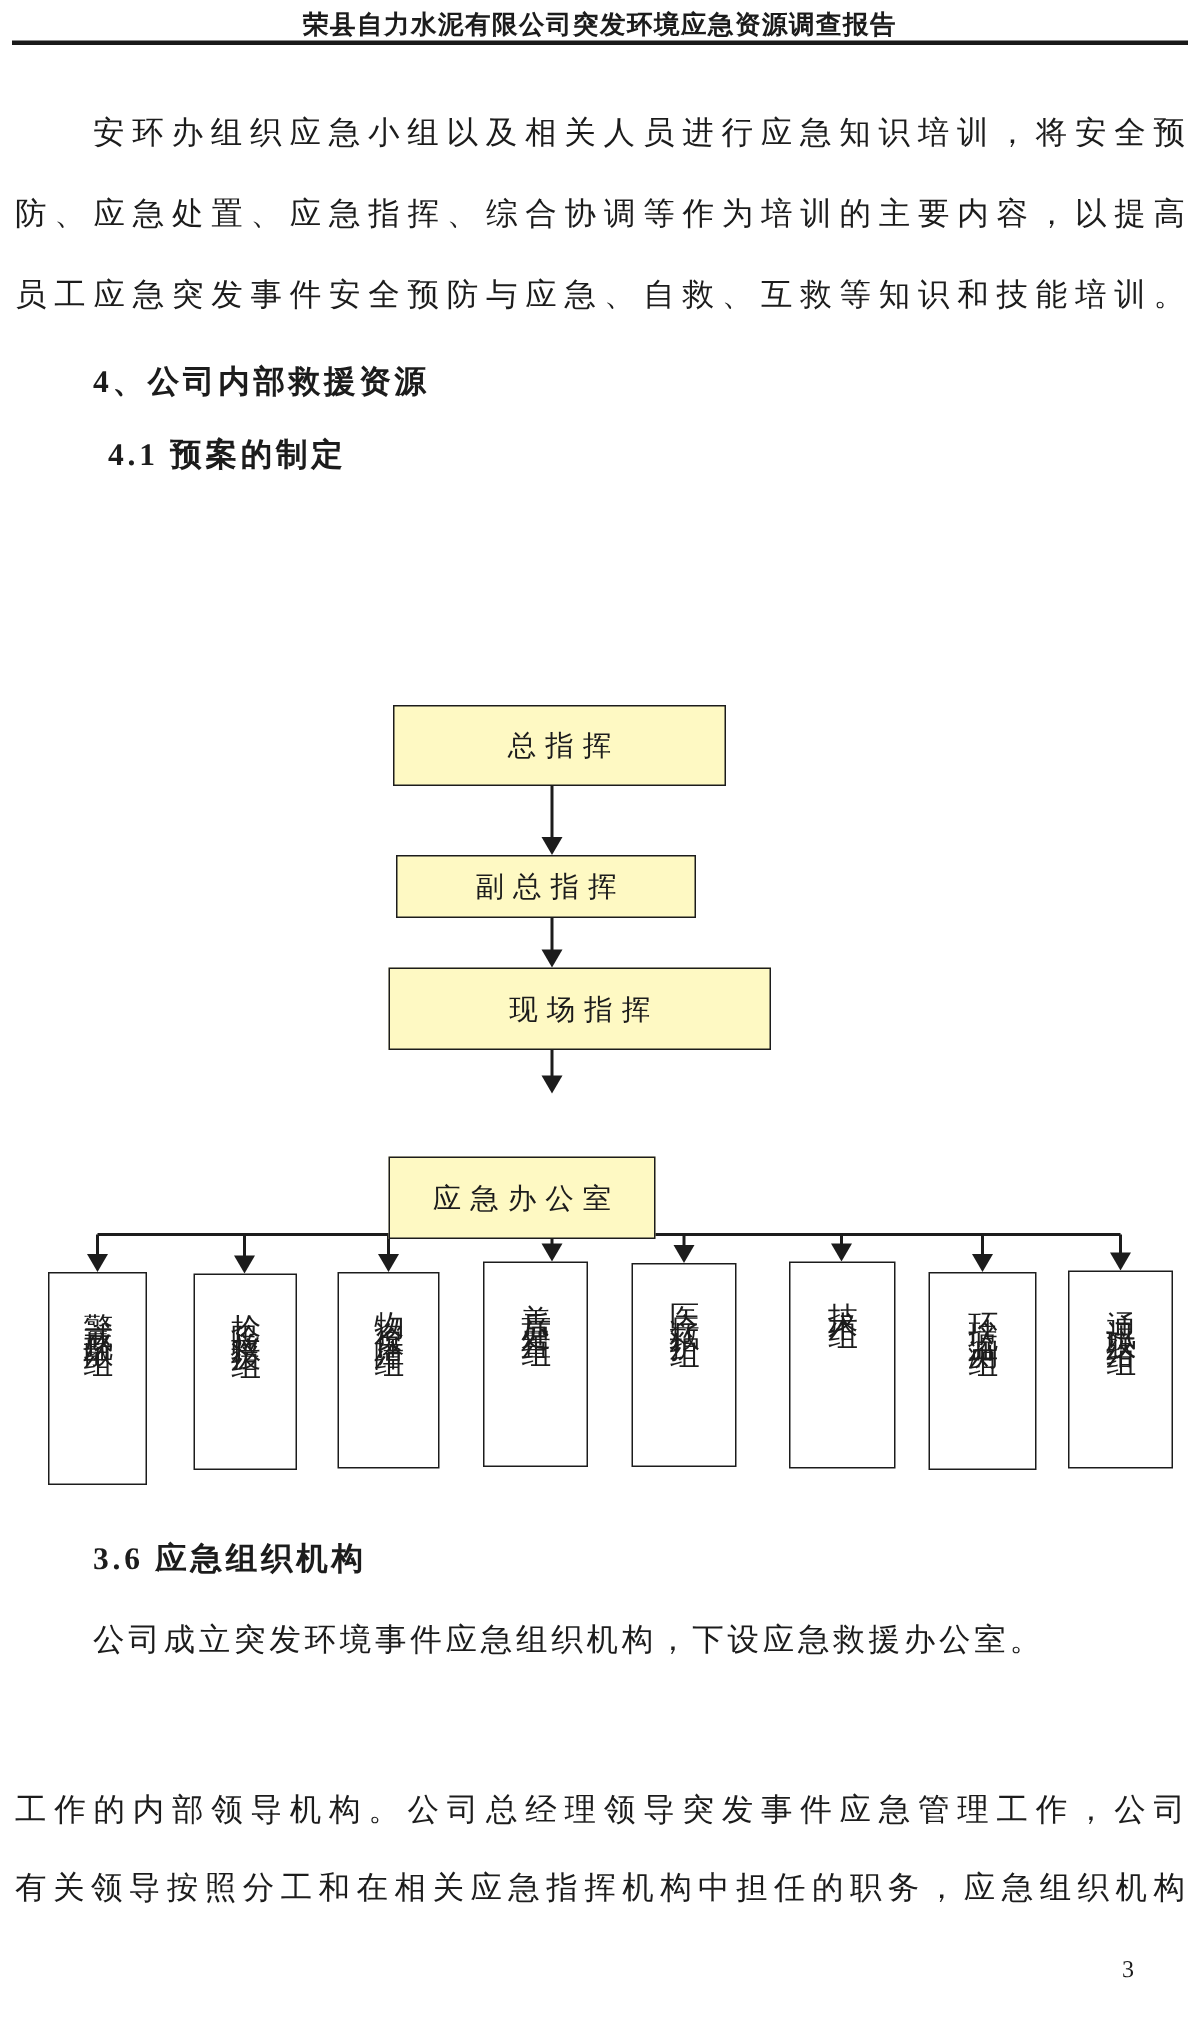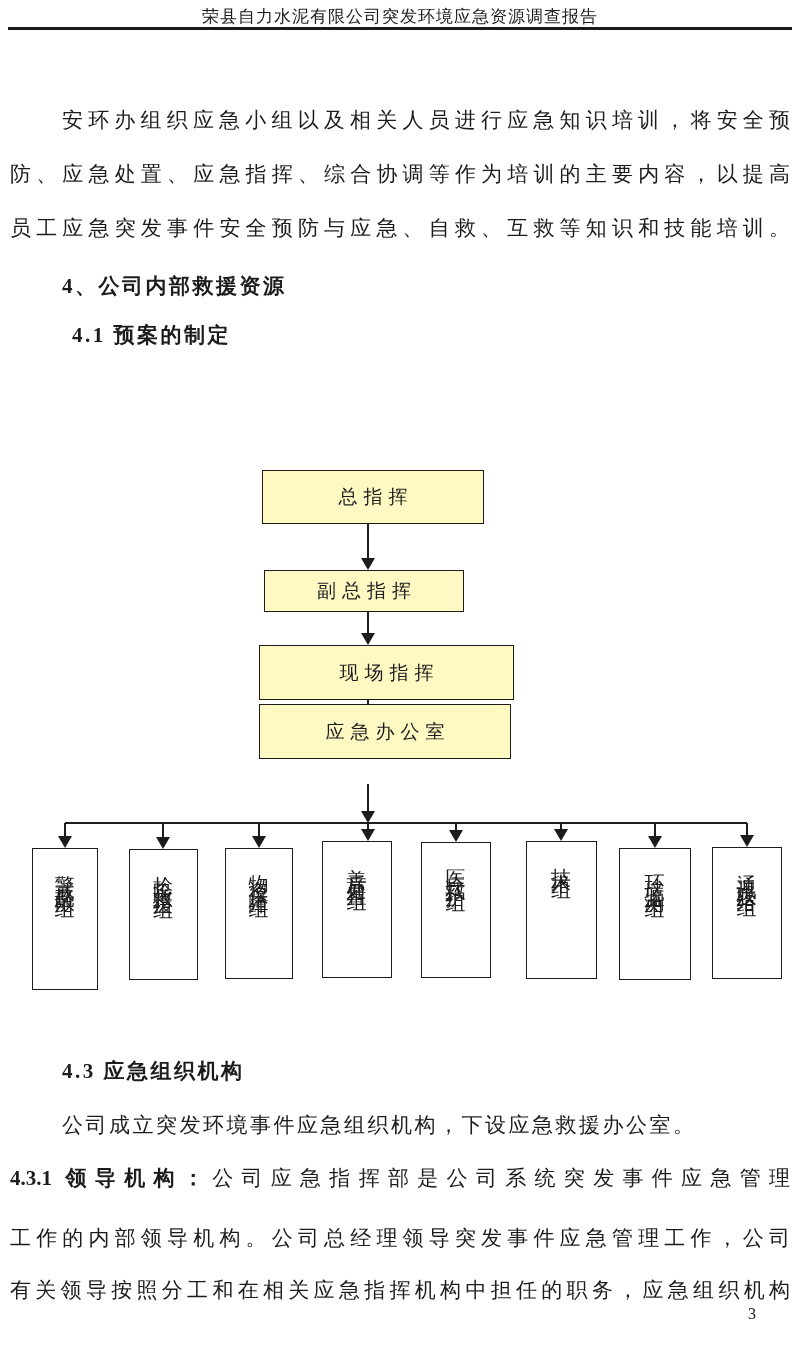--- a/index.html
+++ b/index.html
@@ -8,33 +8,32 @@
     width:800px;height:1352px;
     margin:0 auto;
     background:#ffffff;
     font-family:"Liberation Serif","DejaVu Serif",serif;
     color:#1c1c1c;
     overflow:hidden;
   }
   .hdr{
     position:absolute;top:7px;left:0;width:800px;
     text-align:center;
-    font-size:17px;font-weight:normal;letter-spacing:1px;
+    font-size:17px;font-weight:bold;letter-spacing:1px;
     line-height:20px;
   }
   .hdr-rule{
     position:absolute;top:27px;left:8px;width:784px;height:2.5px;
     background:#1a1a1a;
   }
   .line{
     position:absolute;
     font-size:21px;line-height:23px;
     letter-spacing:2.5px;
     white-space:nowrap;
-    margin-top:32px;
   }
   .ljust{
     left:10px;width:780px;
     white-space:normal;
     text-align:justify;
     text-align-last:justify;
     letter-spacing:0;
   }
   .indent{ text-indent:52px; }
   .bold{ font-weight:bold; }
@@ -111,21 +110,21 @@
       <line x1="655" y1="363" x2="655" y2="377"></line> 
         <polygon points="648,376 662,376 655,388" stroke="none"></polygon>
       <line x1="747" y1="363" x2="747" y2="376"></line> 
         <polygon points="740,375 754,375 747,387" stroke="none"></polygon>
     </g>
   </svg>
 
   <div class="obox" style="left:262px;top:470px;width:222px;height:54px">总指挥</div>
   <div class="obox" style="left:264px;top:570px;width:200px;height:42px">副总指挥</div>
   <div class="obox" style="left:259px;top:645px;width:255px;height:55px">现场指挥</div>
-  <div class="obox" style="left:259px;top:704px;width:252px;height:55px">应急办公室</div>
+  <div class="obox" style="left:259px;top:771px;width:178px;height:55px">应急办公室</div>
 
   <div class="gbox" style="left:32px;top:848px;width:66px;height:142px">
       <span>警戒疏散组</span>
     </div>
   <div class="gbox" style="left:129px;top:849px;width:69px;height:131px">
       <span>抢险救援组</span>
     </div>
   <div class="gbox" style="left:225px;top:848px;width:68px;height:131px">
       <span>物资保障组</span>
     </div>
@@ -138,22 +137,21 @@
   <div class="gbox" style="left:526px;top:841px;width:71px;height:138px">
       <span>技术组</span>
     </div>
   <div class="gbox" style="left:619px;top:848px;width:72px;height:132px">
       <span>环境监测组</span>
     </div>
   <div class="gbox" style="left:712px;top:847px;width:70px;height:132px">
       <span>通讯联络组</span>
     </div>
 
-  <div class="line bold" style="top:1028px;left:62px">4.3 应急组织机构</div>
+  <div class="line bold" style="top:1028px;left:62px">3.6 应急组织机构</div>
   <div class="line" style="top:1082px;left:62px">公司成立突发环境事件应急组织机构，下设应急救援办公室。</div>
 
-  <div class="line ljust" style="top:1135px"><span class="bold">4.3.1 领导机构：</span><span>公司应急指挥部是公司系统突发事件应急管理</span></div>
   <div class="line ljust" style="top:1195px">工作的内部领导机构。公司总经理领导突发事件应急管理工作，公司</div>
   <div class="line ljust" style="top:1247px">有关领导按照分工和在相关应急指挥机构中担任的职务，应急组织机构</div>
 
   <div class="pageno">3</div>
 
 </div>
 
 </body></html>

